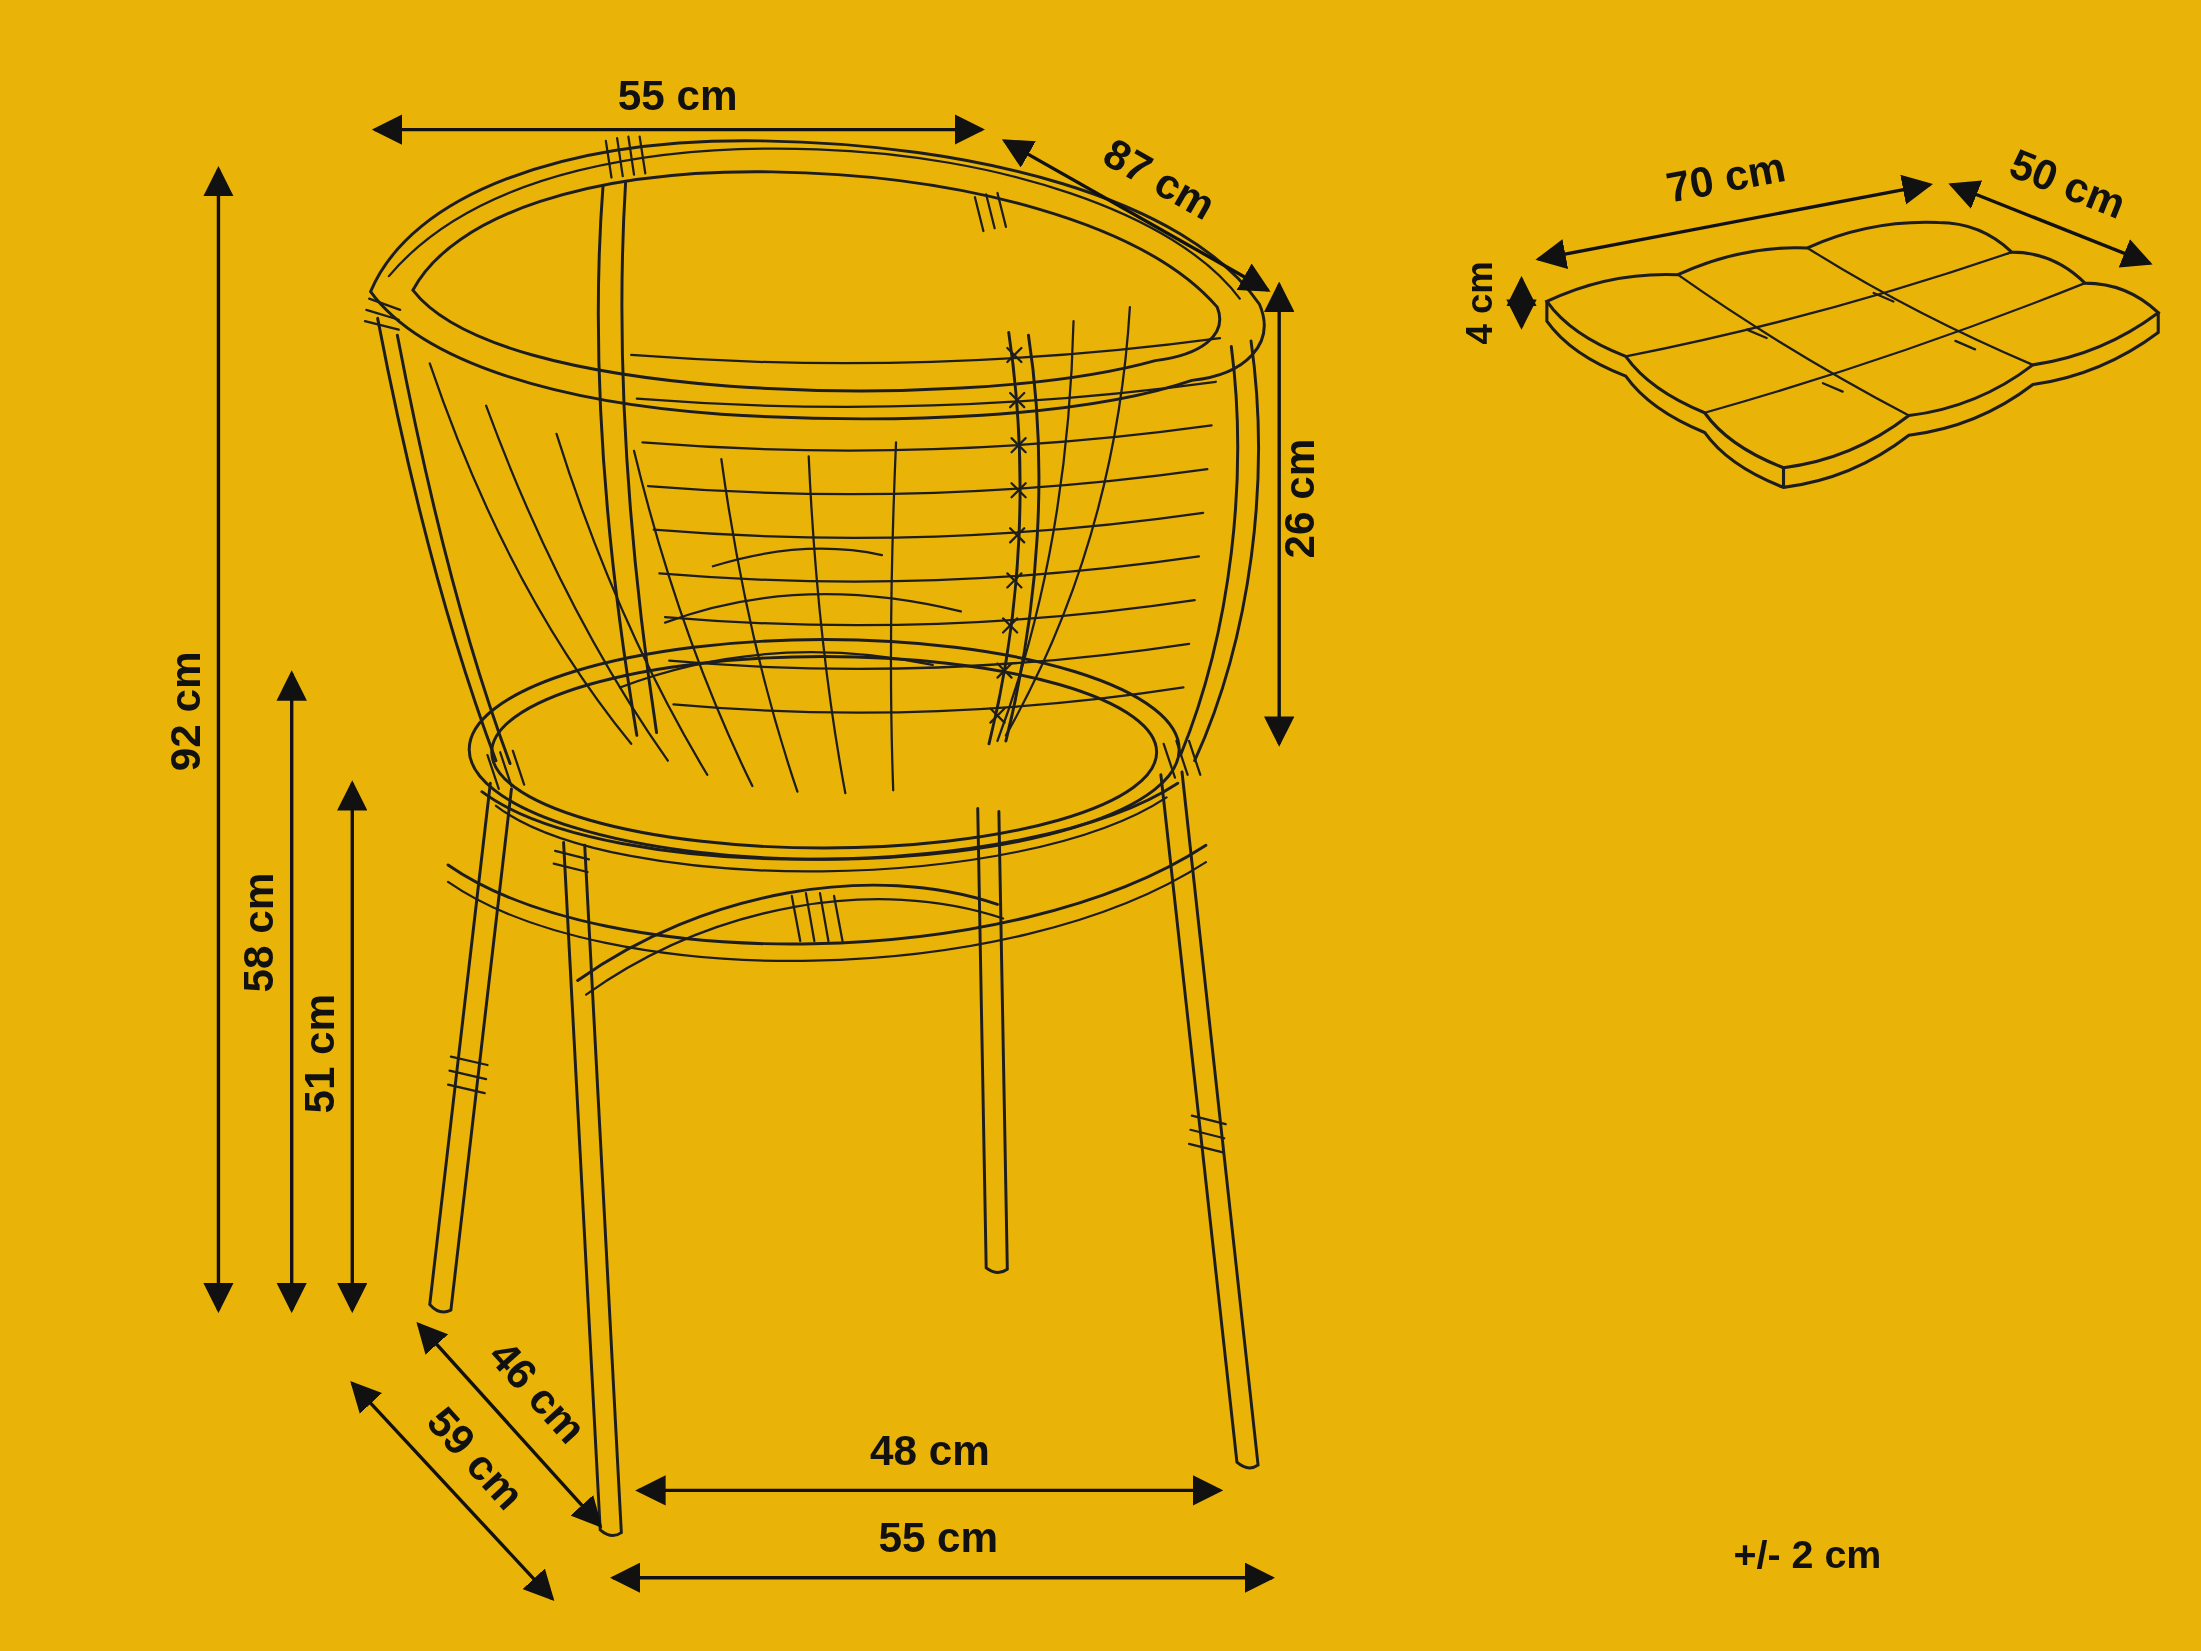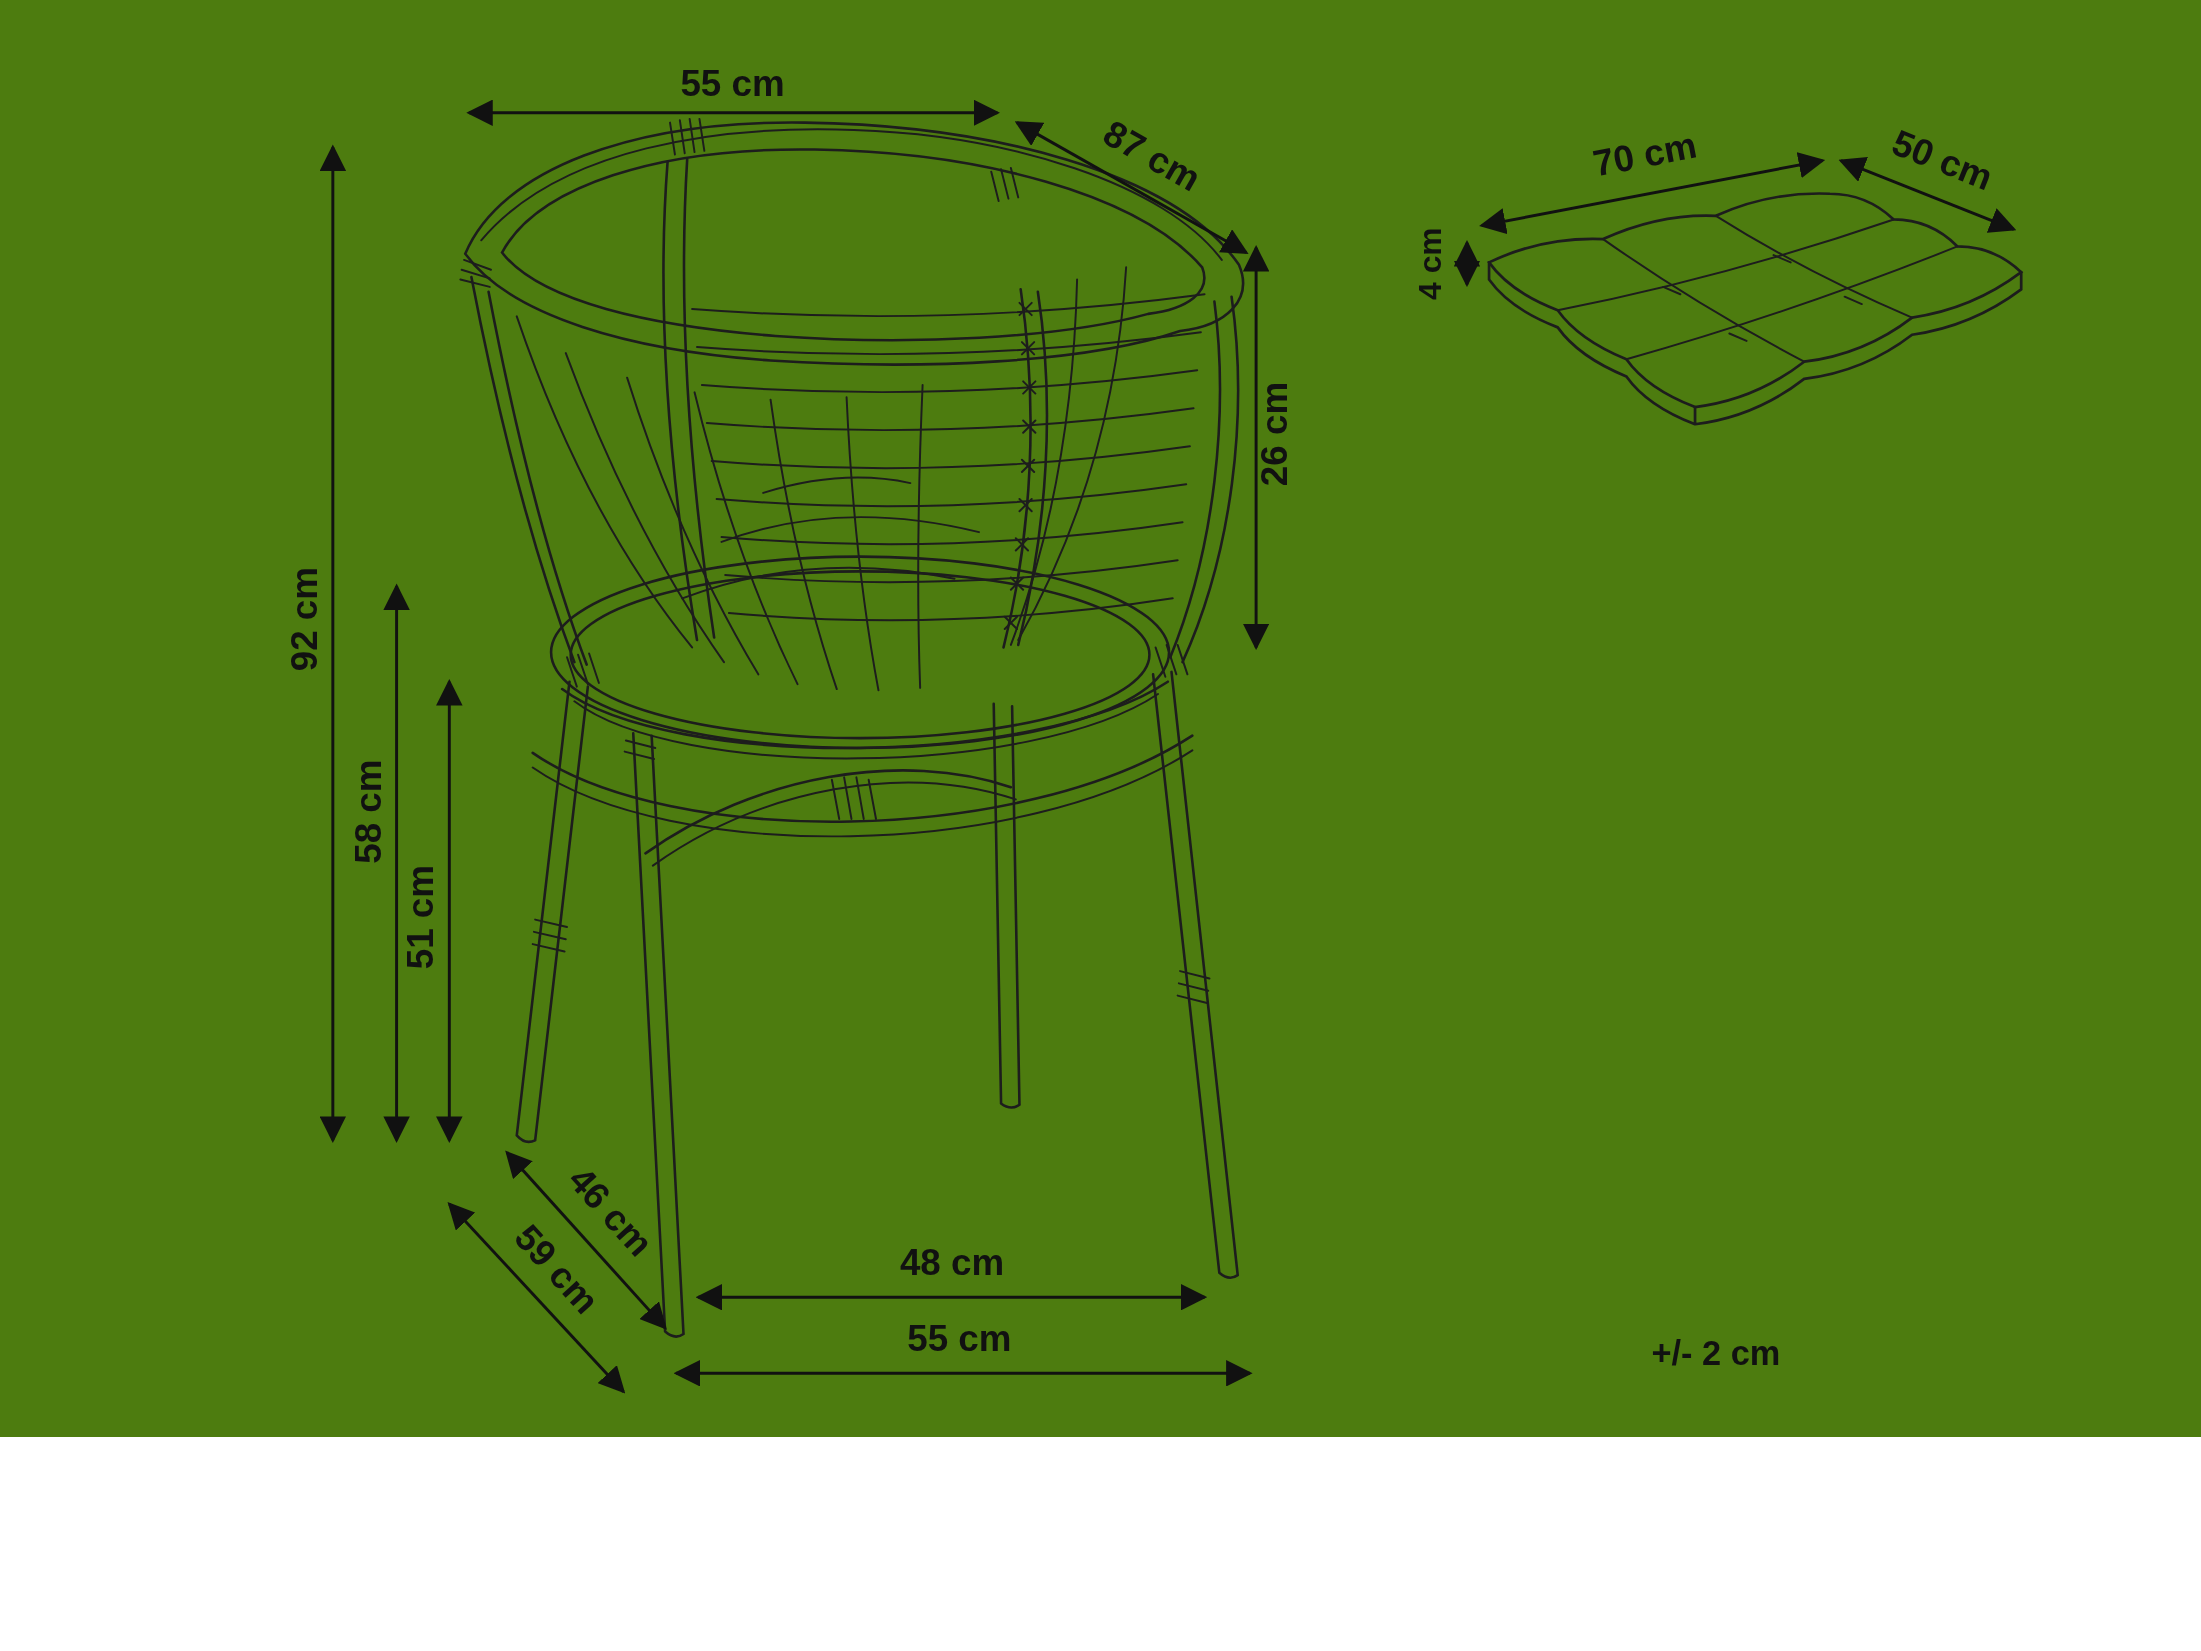--- a/index.html
+++ b/index.html
@@ -7,22 +7,22 @@
     padding: 0;
     background: #ffffff;
     width: 2202px;
     height: 1651px;
     overflow: hidden;
     font-family: "Liberation Sans", sans-serif;
   }
   .canvas {
     position: relative;
     width: 2202px;
-    height: 1437px;
-    background: #4d7c0f;
+    height: 1651px;
+    background: #eab308;
   }
   svg { display: block; width: 100%; height: 100%; }
 
   .chair-stroke   { fill: none; stroke: #1d1d1d; stroke-width: 2.1; stroke-linecap: round; }
   .chair-detail   { fill: none; stroke: #1d1d1d; stroke-width: 1.6; stroke-linecap: round; }
   .cushion-stroke { fill: none; stroke: #1d1d1d; stroke-width: 2.2; stroke-linecap: round; }
   .dim-line       { fill: none; stroke: #111111; stroke-width: 2.4; }
   .dim-label {
     font-family: "Liberation Sans", sans-serif;
     font-weight: bold;

